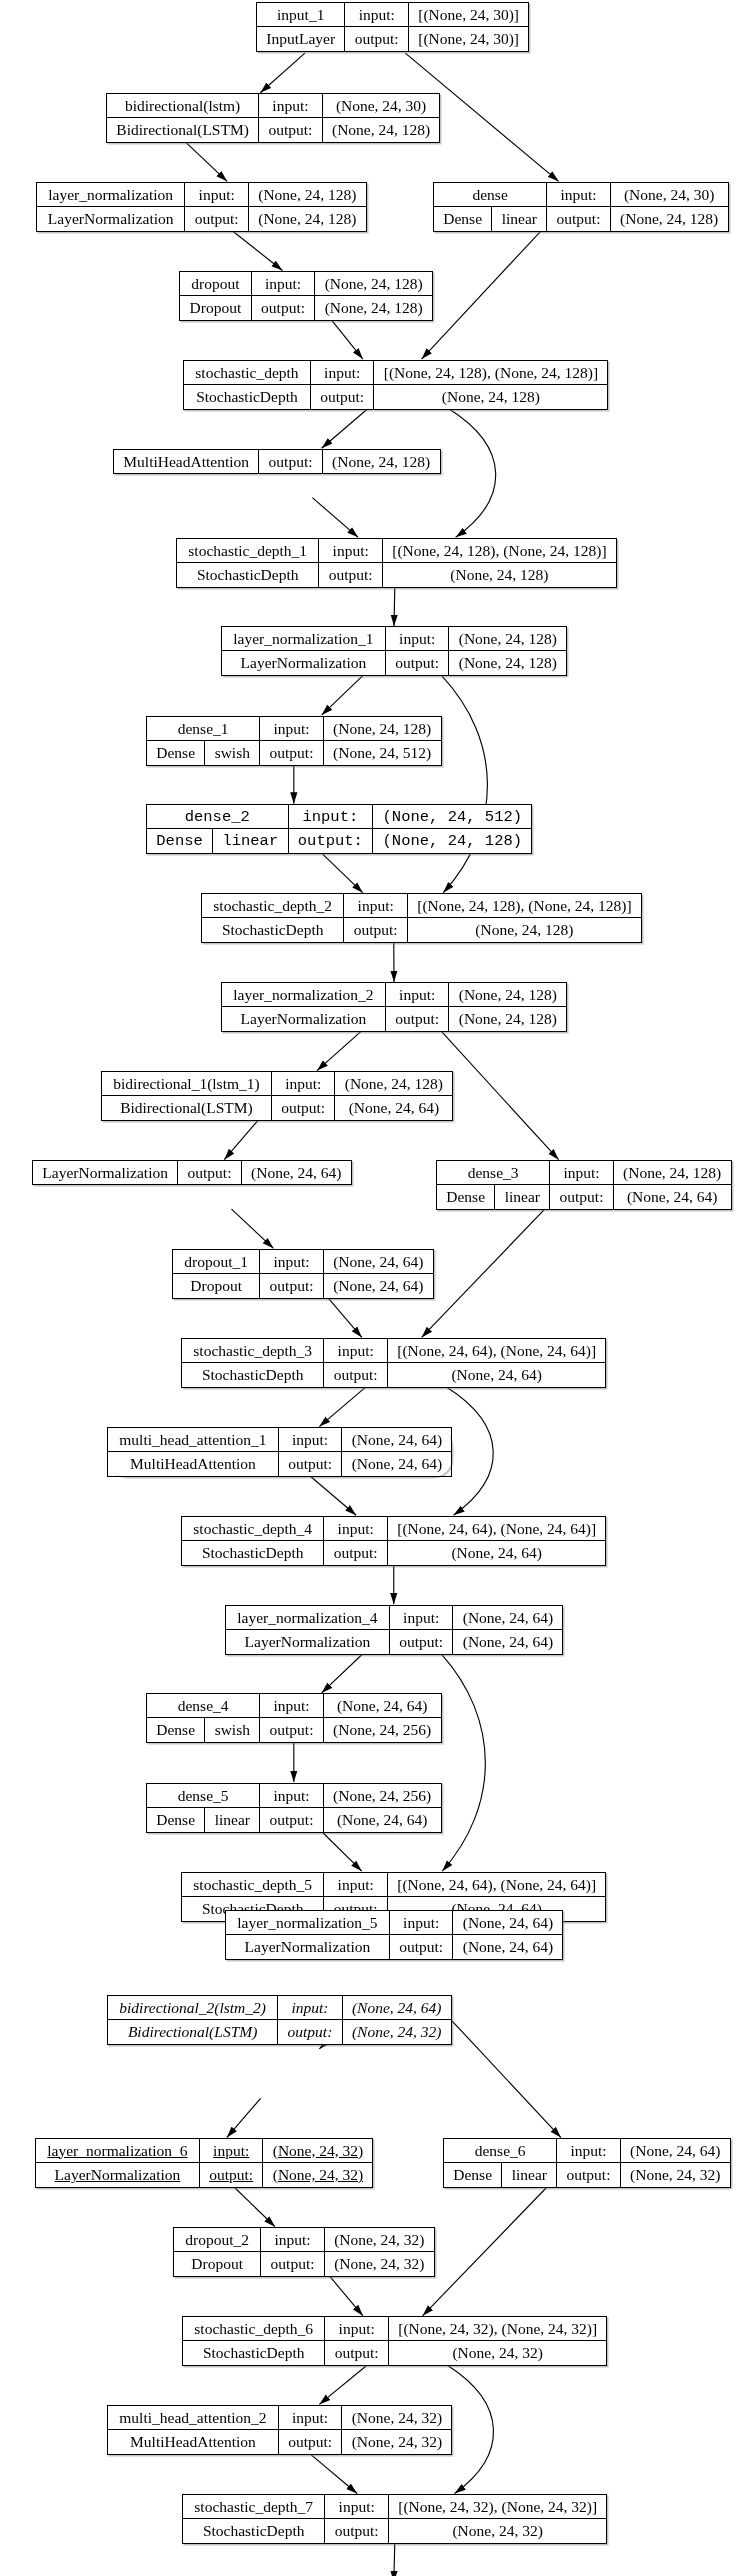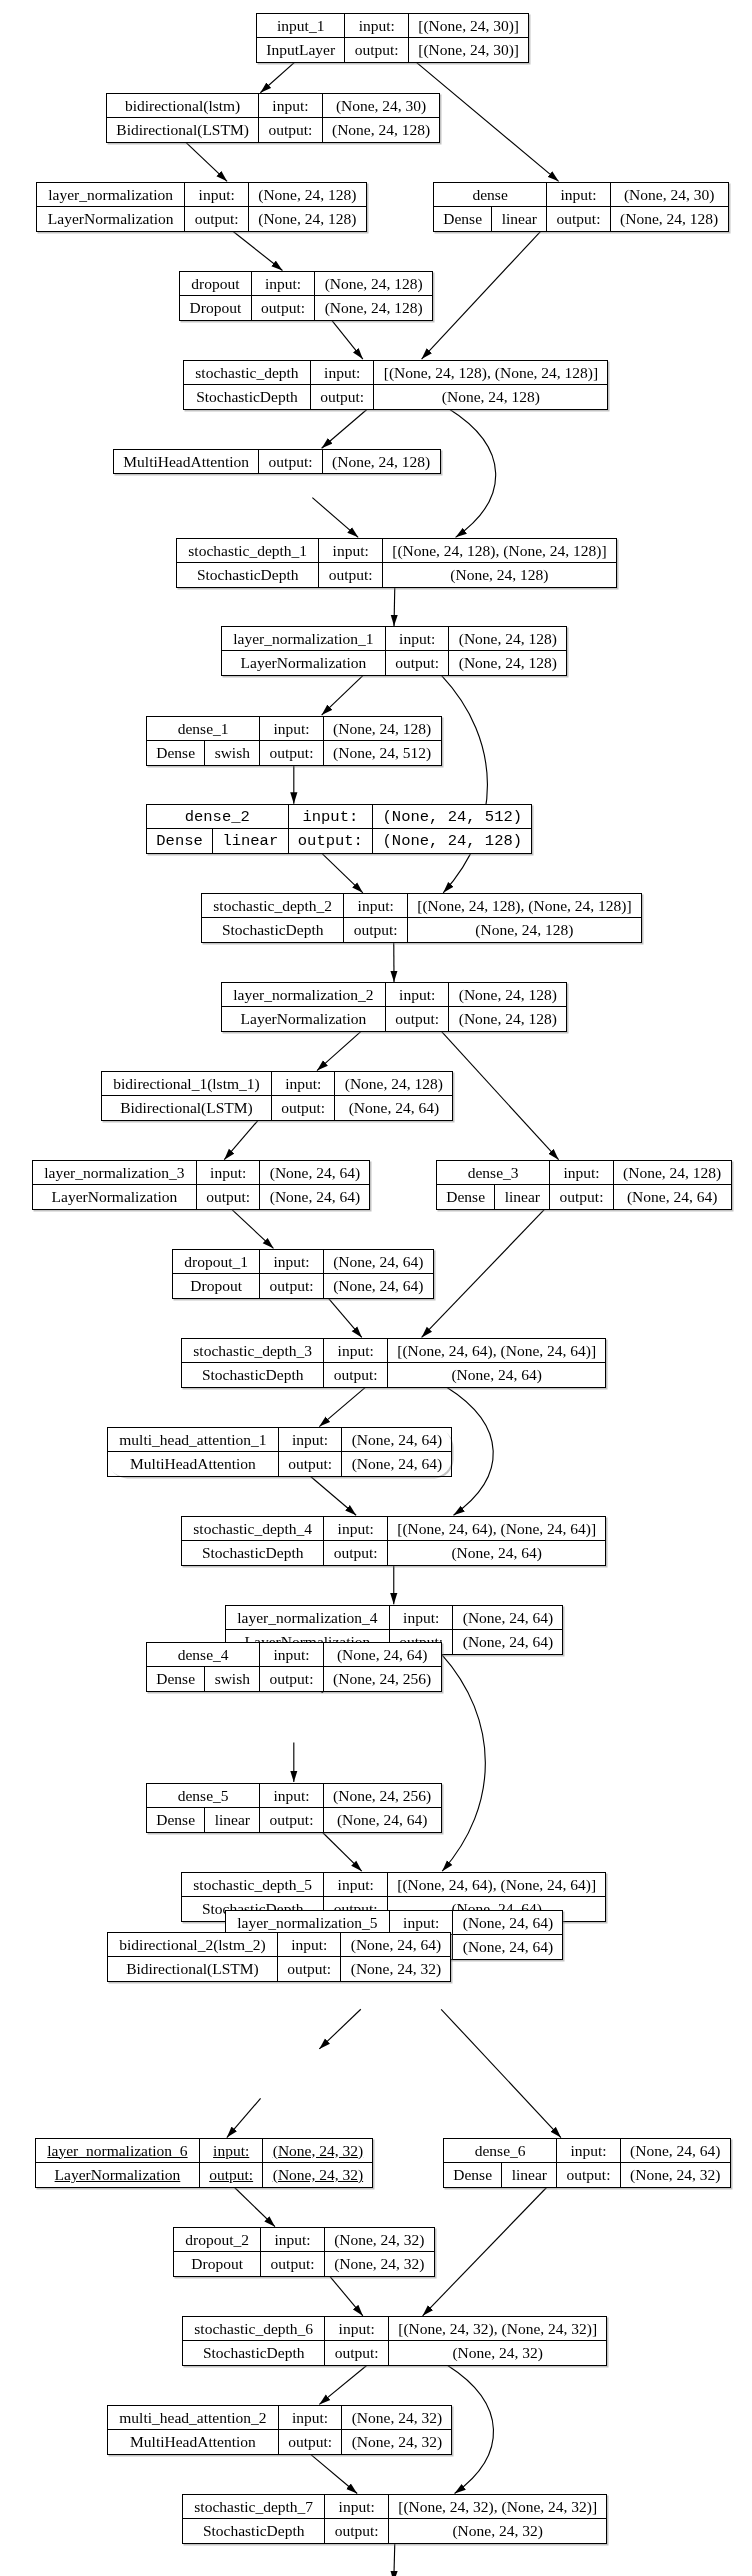--- a/index.html
+++ b/index.html
@@ -92,21 +92,21 @@
       <path class="edge" d="M764,6317 L764,6393" marker-end="url(#arrowhead)"></path>
       <path class="edge" d="M764,6489 L764,6566" marker-end="url(#arrowhead)"></path>
       <path class="edge" d="M764,6662 L766,6738" marker-end="url(#arrowhead)"></path>
       <path class="edge" d="M766,6834 L766,6911" marker-end="url(#arrowhead)"></path>
       <path class="edge" d="M766,7007 L764,7084" marker-end="url(#arrowhead)"></path>
       <path class="edge" d="M764,7180 L764,7256" marker-end="url(#arrowhead)"></path>
       <path class="edge" d="M764,7352 L764,7429" marker-end="url(#arrowhead)"></path>
       <path class="edge" d="M764,7525 L763,7601" marker-end="url(#arrowhead)"></path>
       <path class="edge" d="M763,7697 L760,7774" marker-end="url(#arrowhead)"></path>
     </svg>
-    <table class="node" style="top: 13px; left: 256px; padding-left: 17px;">
+    <table class="node" style="top: 2px; left: 256px; padding-left: 17px;">
     <tbody>
       <tr>
         <td class="name">input_1</td>
         <td class="io">input:</td>
         <td class="shape">[(None, 24, 30)]</td>
       </tr>
       <tr>
         <td class="cls">InputLayer</td>
 
         <td class="io">output:</td>
@@ -300,25 +300,20 @@
         <td class="cls">Bidirectional(LSTM)</td>
 
         <td class="io">output:</td>
         <td class="shape">(None, 24, 64)</td>
       </tr>
     </tbody>
   </table>
     <table class="node" style="top: 1160px; left: 32px;">
     <tbody>
       <tr>
-        <td class="name">layer_normalization_3</td>
-        <td class="io">input:</td>
-        <td class="shape">(None, 24, 64)</td>
-      </tr>
-      <tr>
         <td class="cls">LayerNormalization</td>
 
         <td class="io">output:</td>
         <td class="shape">(None, 24, 64)</td>
       </tr>
     </tbody>
   </table>
     <table class="node" style="top: 1160px; left: 436px;">
     <tbody>
       <tr>
@@ -402,21 +397,21 @@
         <td class="shape">(None, 24, 64)</td>
       </tr>
       <tr>
         <td class="cls">LayerNormalization</td>
 
         <td class="io">output:</td>
         <td class="shape">(None, 24, 64)</td>
       </tr>
     </tbody>
   </table>
-    <table class="node" style="top: 1642px; left: 146px;">
+    <table class="node" style="top: 1693px; left: 146px;">
     <tbody>
       <tr>
         <td class="name" colspan="2">dense_4</td>
         <td class="io">input:</td>
         <td class="shape">(None, 24, 64)</td>
       </tr>
       <tr>
         <td class="cls">Dense</td>
         <td class="act">swish</td>
         <td class="io">output:</td>
@@ -462,21 +457,21 @@
         <td class="shape">(None, 24, 64)</td>
       </tr>
       <tr>
         <td class="cls">LayerNormalization</td>
 
         <td class="io">output:</td>
         <td class="shape">(None, 24, 64)</td>
       </tr>
     </tbody>
   </table>
-    <table class="node" style="top: 1932px; left: 107px;">
+    <table class="node" style="top: 1995px; left: 107px; font-style: italic;">
     <tbody>
       <tr>
         <td class="name">bidirectional_2(lstm_2)</td>
         <td class="io">input:</td>
         <td class="shape">(None, 24, 64)</td>
       </tr>
       <tr>
         <td class="cls">Bidirectional(LSTM)</td>
 
         <td class="io">output:</td>

